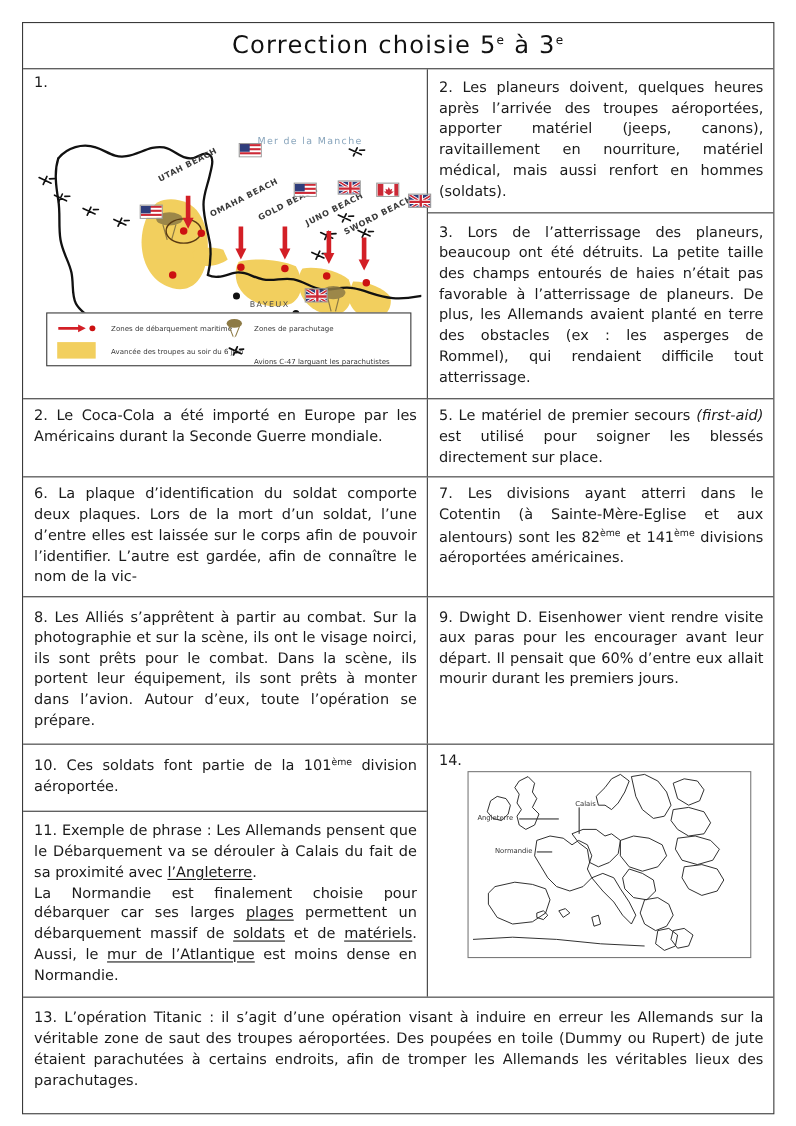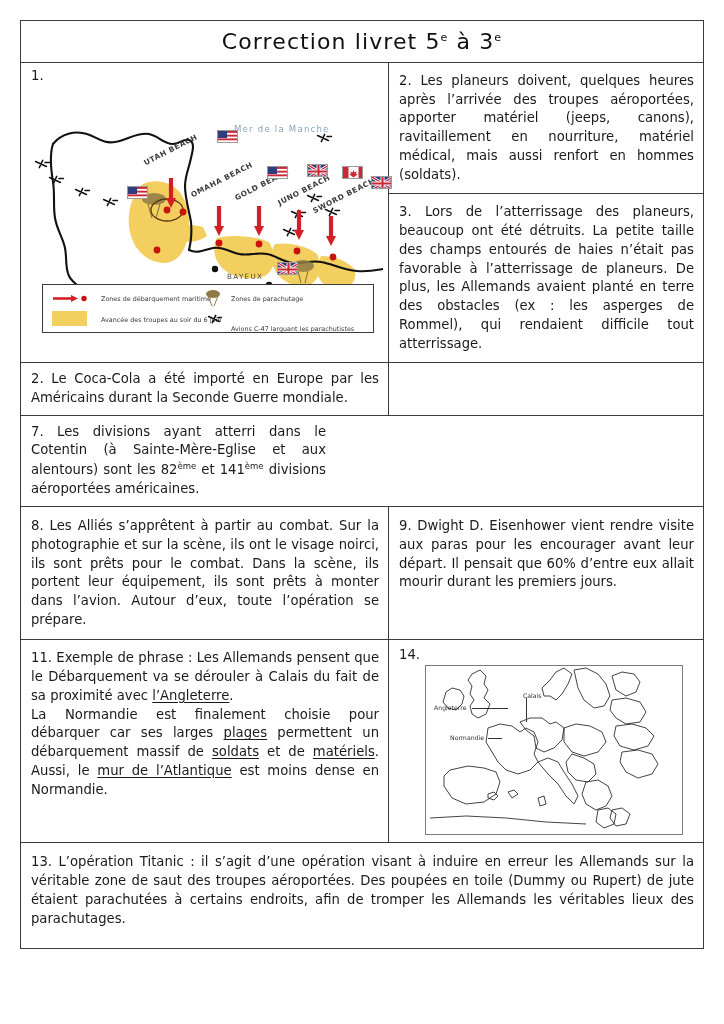--- a/index.html
+++ b/index.html
@@ -101,21 +101,21 @@
   .eu-label{position:absolute;font-size:6.2px;color:#333;white-space:nowrap;}
   .eu-lead{position:absolute;height:0;border-top:.7px solid #333;}
 </style>
 </head>
 <body>
 
 <div class="page">
   <div class="frame">
 
     <div class="title-row">
-      <div class="title-text"><span>Correction livret </span><span>5</span><sup>e</sup><span> à </span><span>3</span><sup>e</sup></div>
+      <div class="title-text"><span>Correction choisie </span><span>5</span><sup>e</sup><span> à </span><span>3</span><sup>e</sup></div>
     </div>
 
     <div class="row">
       <div class="cell cell-left map-cell">
         <div class="qnum">1.</div>
 
         <div class="map-wrap">
           <svg class="map-svg" width="352" height="250" viewBox="0 0 352 250">
 
             <path d="M112 98 C104 104 96 122 98 140 C100 158 110 172 126 176 C142 180 152 170 156 154
@@ -335,39 +335,48 @@
         <div class="cell" style="width:100%;padding-top:9px;padding-bottom:9px;">
           <p>3. Lors de l’atterrissage des planeurs, beaucoup ont été détruits. La petite taille des champs entourés de haies n’était pas favorable à l’atterrissage de planeurs. De plus, les Allemands avaient planté en terre des obstacles (ex : les asperges de Rommel), qui rendaient difficile tout atterrissage.</p>
         </div>
       </div>
     </div>
 
     <div class="row">
       <div class="cell cell-left">
         <p>2. Le Coca-Cola a été importé en Europe par les Américains durant la Seconde Guerre mondiale.</p>
       </div>
-    </div>
-
-    <div class="row">
+      <div class="cell cell-right">
+        <p><span>5. Le matériel de premier secours </span><span class="ital">(first-aid)</span><span> est utilisé pour soigner les blessés directement sur place.</span></p>
+      </div>
+    </div>
+
+    <div class="row">
+      <div class="cell cell-left">
+        <p>6. La plaque d’identification du soldat comporte deux plaques. Lors de la mort d’un soldat, l’une d’entre elles est laissée sur le corps afin de pouvoir l’identifier. L’autre est gardée, afin de connaître le nom de la vic-</p>
+      </div>
       <div class="cell cell-right">
         <p><span>7. Les divisions ayant atterri dans le Cotentin (à Sainte-Mère-Eglise et aux alentours) sont les 82</span><sup>ème</sup><span> et 141</span><sup>ème</sup><span> divisions aéroportées américaines.</span></p>
       </div>
     </div>
 
     <div class="row">
       <div class="cell cell-left" style="padding-top:10px;padding-bottom:10px;">
         <p>8. Les Alliés s’apprêtent à partir au combat. Sur la photographie et sur la scène, ils ont le visage noirci, ils sont prêts pour le combat. Dans la scène, ils portent leur équipement, ils sont prêts à monter dans l’avion. Autour d’eux, toute l’opération se prépare.</p>
       </div>
       <div class="cell cell-right" style="padding-top:10px;padding-bottom:10px;">
         <p>9. Dwight D. Eisenhower vient rendre visite aux paras pour les encourager avant leur départ. Il pensait que 60% d’entre eux allait mourir durant les premiers jours.</p>
       </div>
     </div>
 
     <div class="row">
       <div class="cell-left" style="box-sizing:border-box;">
+        <div class="cell" style="width:100%;border-bottom:1.4px solid #3a3a3a;padding-top:10px;padding-bottom:12px;">
+          <p><span>10. Ces soldats font partie de la 101</span><sup>ème</sup><span> division aéroportée.</span></p>
+        </div>
         <div class="cell" style="width:100%;padding-top:9px;padding-bottom:9px;">
           <p><span>11. Exemple de phrase : Les Allemands pensent que le Débarquement va se dérouler à Calais du fait de sa proximité avec </span><span class="u">l’Angleterre</span><span>.</span></p>
           <p><span>La Normandie est finalement choisie pour débarquer car ses larges </span><span class="u">plages</span><span> permettent un débarquement massif de </span><span class="u">soldats</span><span> et de </span><span class="u">matériels</span><span>. Aussi, le </span><span class="u">mur de l’Atlantique</span><span> est moins dense en Normandie.</span></p>
         </div>
       </div>
 
       <div class="cell cell-right eu-cell">
         <div class="qnum">14.</div>
         <div class="eu-box">
           <svg width="256" height="168" viewBox="0 0 256 168">

